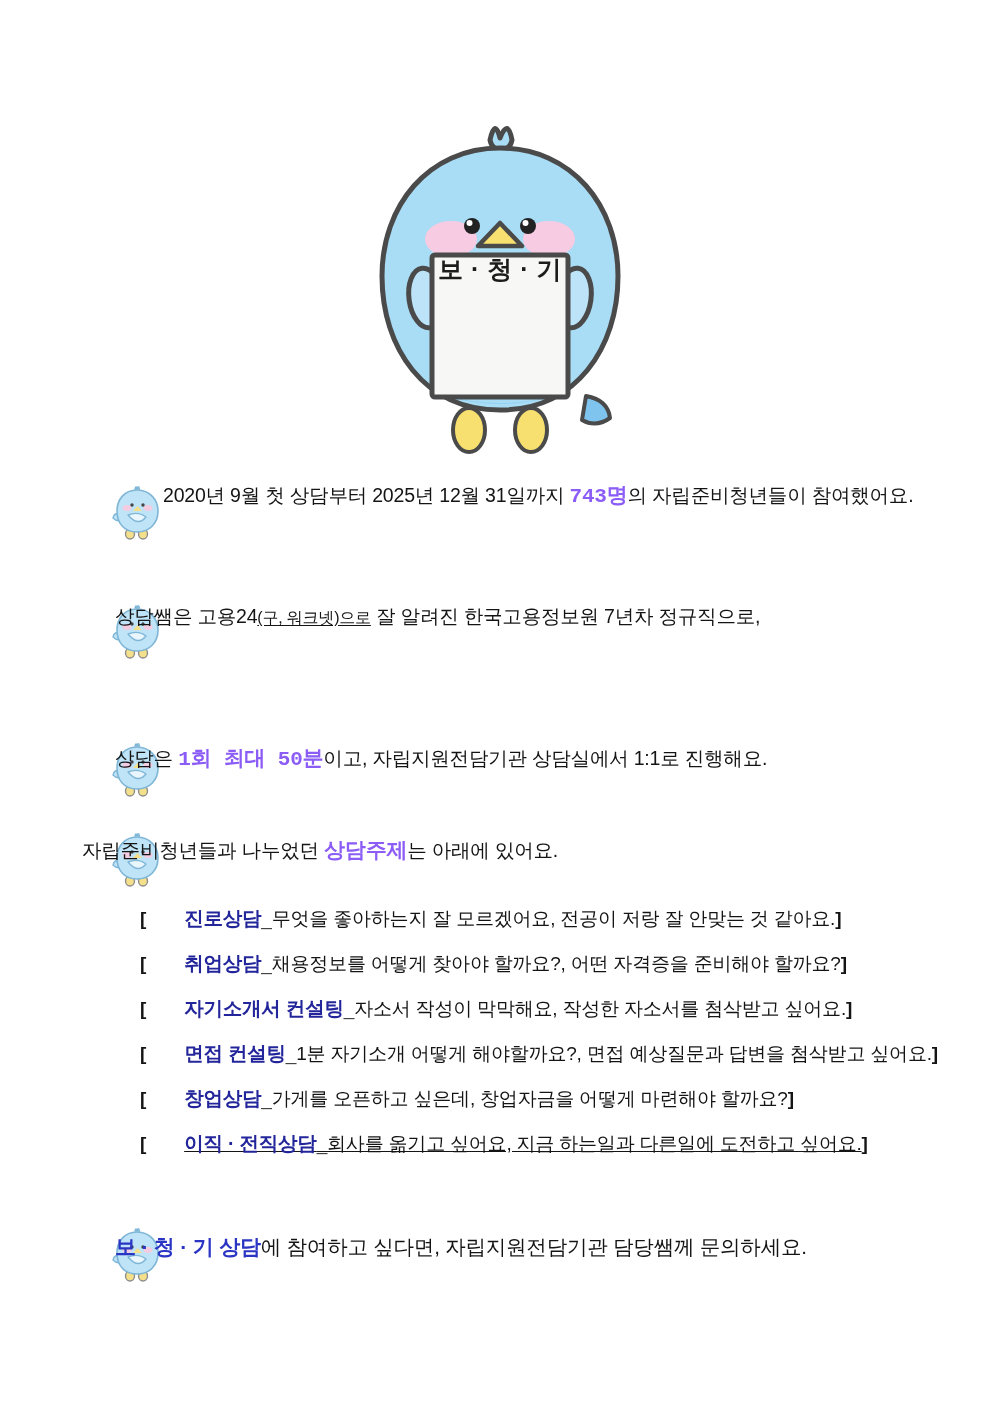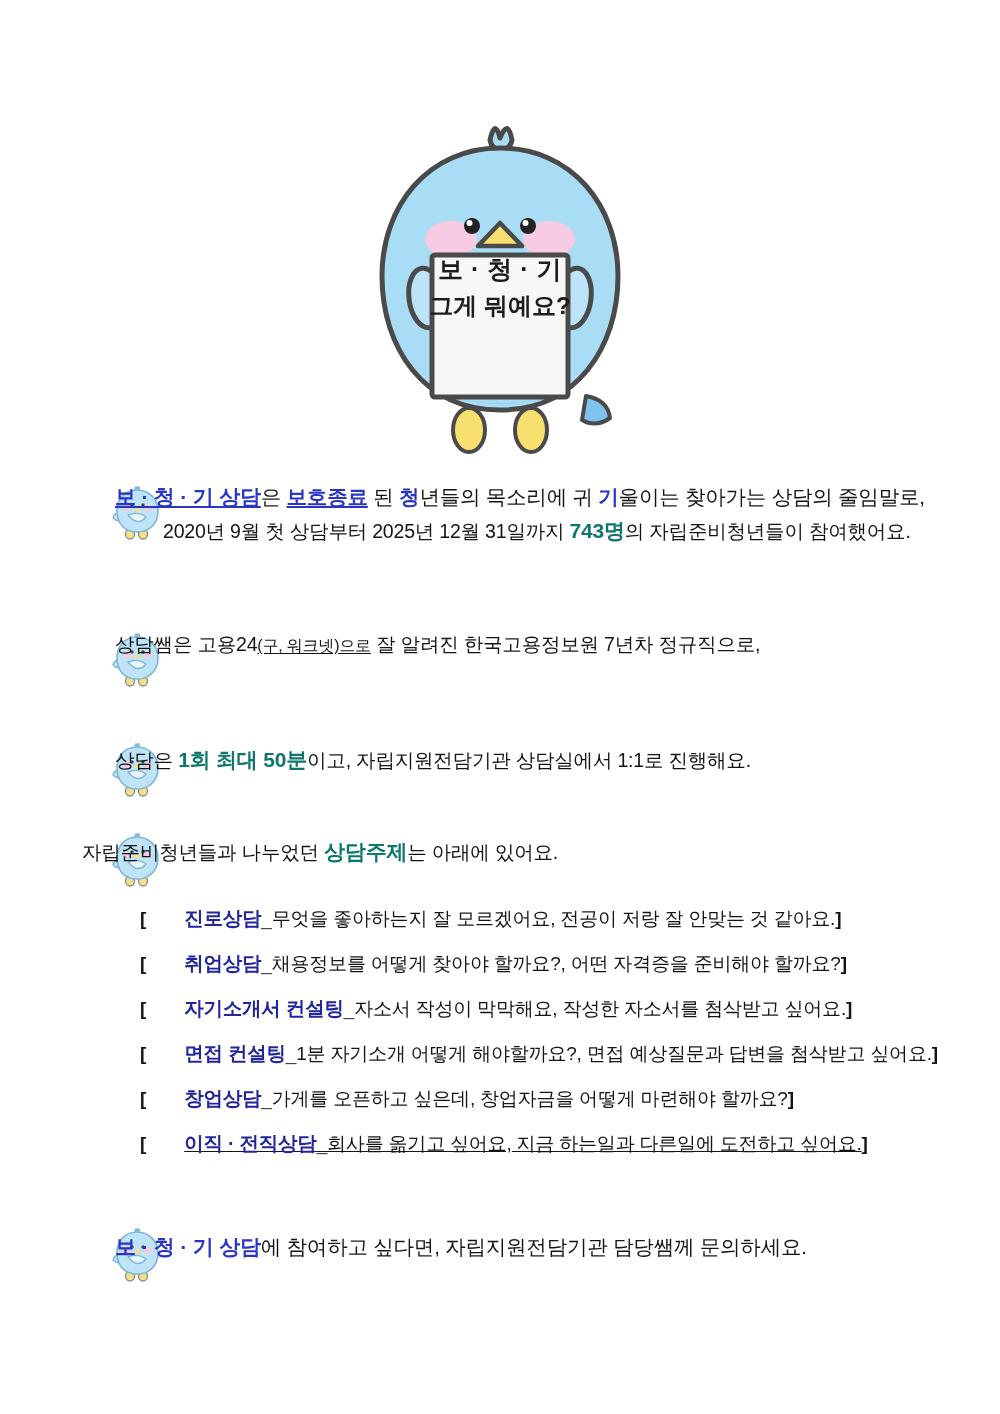--- a/index.html
+++ b/index.html
@@ -79,21 +79,21 @@
   .para {
     font-size: 19.5px;
     line-height: 1.62;
     color: #141414;
     font-weight: 500;
     letter-spacing: -0.2px;
   }
   .para .ln { display: block; white-space: nowrap; }
 
   .blue  { color: #2b35c4; font-weight: bold; }
-  .red   { color: #0f766e; font-weight: bold; }
+  .red   { color: #8b5cf6; font-weight: bold; font-family: Liberation Mono, monospace; }
   .u     { text-decoration: underline; text-underline-offset: 2px; }
   .big   { font-size: 21px; }
 
   
   .row { position: absolute; left: 0; width: 1000px; }
 
   .topic-list { position: absolute; left: 0; top: 0; width: 1000px; }
   .topic {
     position: absolute;
     left: 140px;
@@ -139,21 +139,20 @@
       <ellipse cx="224" cy="198" rx="17" ry="30" fill="#BCE3F7" stroke="#4a4a4a" stroke-width="5" transform="rotate(8 224 198)"></ellipse>
 
       <path d="M96 296 q54 16 108 0 q-54 14 -108 0 z" fill="#8FD0F2" opacity="0.8"></path>
 
       <rect x="82" y="155" width="136" height="142" rx="3" fill="#F7F7F5" stroke="#4a4a4a" stroke-width="5"></rect>
     </svg>
   </div>
 
   <div class="sign-text">
     <div class="sign-line l1">보 · 청 · 기</div>
-    <div class="sign-line l3">그게  뭐예요?</div>
   </div>
 </div>
 
 <div class="content">
 
   <svg width="0" height="0" style="position:absolute" aria-hidden="true">
     <symbol id="bird-bullet" viewBox="0 0 52 56">
       <ellipse cx="18" cy="50" rx="4.5" ry="5" fill="#F4E08A" stroke="#8d8d8d" stroke-width="1.4"></ellipse>
       <ellipse cx="31" cy="50" rx="4.5" ry="5" fill="#F4E08A" stroke="#8d8d8d" stroke-width="1.4"></ellipse>
       <path d="M9 30 q-7 -2 -8 4 q5 5 10 1 z" fill="#BFE4F8" stroke="#7fb6d6" stroke-width="1.4" stroke-linejoin="round"></path>
@@ -169,31 +168,28 @@
   </svg>
 
   <div class="row" style="top:0px;">
     <div class="bird-bullet" style="top:4px;">
       <svg viewBox="0 0 52 56">
           <use href="#bird-bullet"></use>
         </svg>
     </div>
     <div class="block">
       <div class="para">
-        <span class="ln" style="font-size:20.5px;">
-          <span class="blue u big">보 · 청 · 기 상담</span><span>은 </span><span class="blue u">보호종료</span><span> 된 </span><span class="blue">청</span><span>년들의 목소리에 귀 </span><span class="blue">기</span><span>울이는 찾아가는 상담의 줄임말로,</span>
-        </span>
         <span class="ln" style="padding-left:48px;">
           <span>2020년 9월 첫 상담부터 2025년 12월 31일까지 </span><span class="red big">743명</span><span>의 자립준비청년들이 참여했어요.</span>
         </span>
       </div>
     </div>
   </div>
 
-  <div class="row" style="top:149px;">
+  <div class="row" style="top:121px;">
     <div class="bird-bullet" style="top:2px;">
       <svg viewBox="0 0 52 56">
           <use href="#bird-bullet"></use>
         </svg>
     </div>
     <div class="block">
       <div class="para">
         <span class="ln">
           <span>상담쌤은 고용24</span><span class="u" style="font-size:16px;">(구, 워크넷)으로</span><span> 잘 알려진 한국고용정보원 7년차 정규직으로,</span>
         </span>

